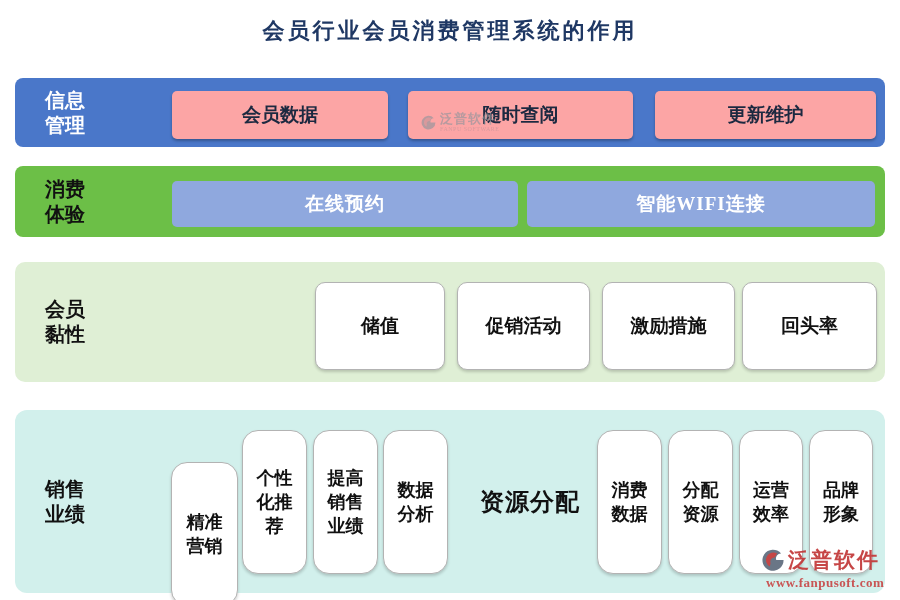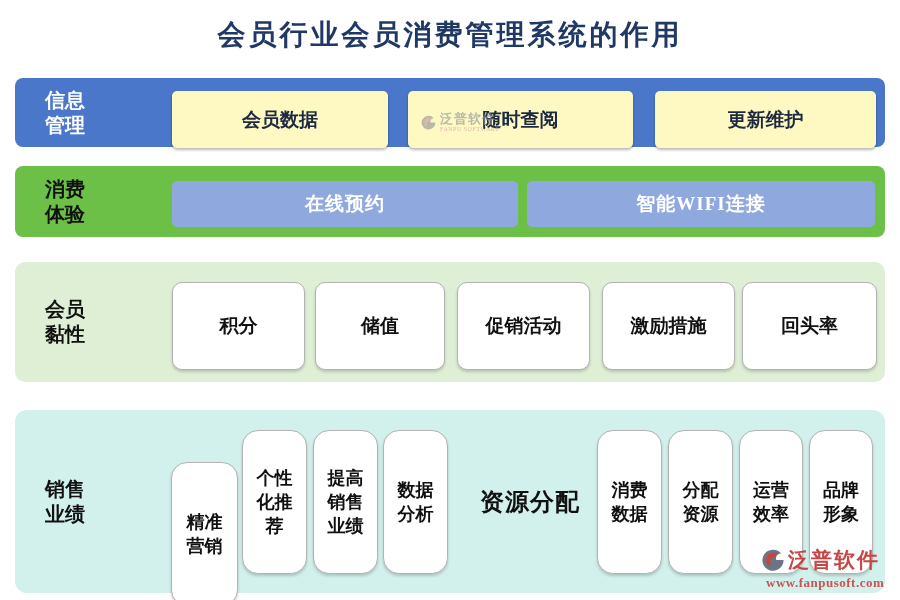--- a/index.html
+++ b/index.html
@@ -9,21 +9,21 @@
     width: 900px;
     height: 600px;
     background: #ffffff;
     font-family: "Liberation Serif", "DejaVu Serif", serif;
     overflow: hidden;
   }
   .title {
     position: absolute;
     top: 16px; left: 0; width: 100%;
     text-align: center;
-    font-size: 28px;
+    font-size: 22px;
     font-weight: 700;
     letter-spacing: 3px;
     color: #1f3864;
   }
   .band { position: absolute; left: 15px; width: 870px; }
   .band1 { top: 78px;  height: 69px;  background: #4a77c9; border-radius: 8px; }
   .band2 { top: 166px; height: 71px;  background: #6cbf47; border-radius: 8px; }
   .band3 { top: 262px; height: 120px; background: #dfefd5; border-radius: 10px; }
   .band4 { top: 410px; height: 183px; background: #d2f0ec; border-radius: 12px; }
 
@@ -43,22 +43,22 @@
   .node {
     position: absolute;
     display: flex;
     align-items: center;
     justify-content: center;
     text-align: center;
     font-weight: 700;
     white-space: pre-line;
   }
   .white-btn {
-    top: 13px; height: 57px;
-    background: #fef9c3;
+    top: 13px; height: 48px;
+    background: #fca5a5;
     border-radius: 5px;
     box-shadow: 0 2px 3px rgba(0,0,0,0.28);
     font-size: 19px;
     color: #1c2940;
   }
   .b1-0 { left: 157px; width: 216px; }
   .b1-1 { left: 393px; width: 225px; }
   .b1-2 { left: 640px; width: 221px; }
 
   .blue-btn {
@@ -186,21 +186,20 @@
   <section class="band band2">
     <div class="band-label">消费
 体验</div>
     <div class="node blue-btn b2-1">智能WIFI连接</div>
     <div class="node blue-btn b2-0">在线预约</div>
   </section>
 
   <section class="band band3">
     <div class="band-label">会员
 黏性</div>
-    <div class="node card wide-card b3-0">积分</div>
     <div class="node card wide-card b3-1">储值</div>
     <div class="node card wide-card b3-2">促销活动</div>
     <div class="node card wide-card b3-3">激励措施</div>
     <div class="node card wide-card b3-4">回头率</div>
   </section>
 
   <section class="band band4">
     <div class="band-label">销售
 业绩</div>
     <div class="node card tall-card t0">精准

